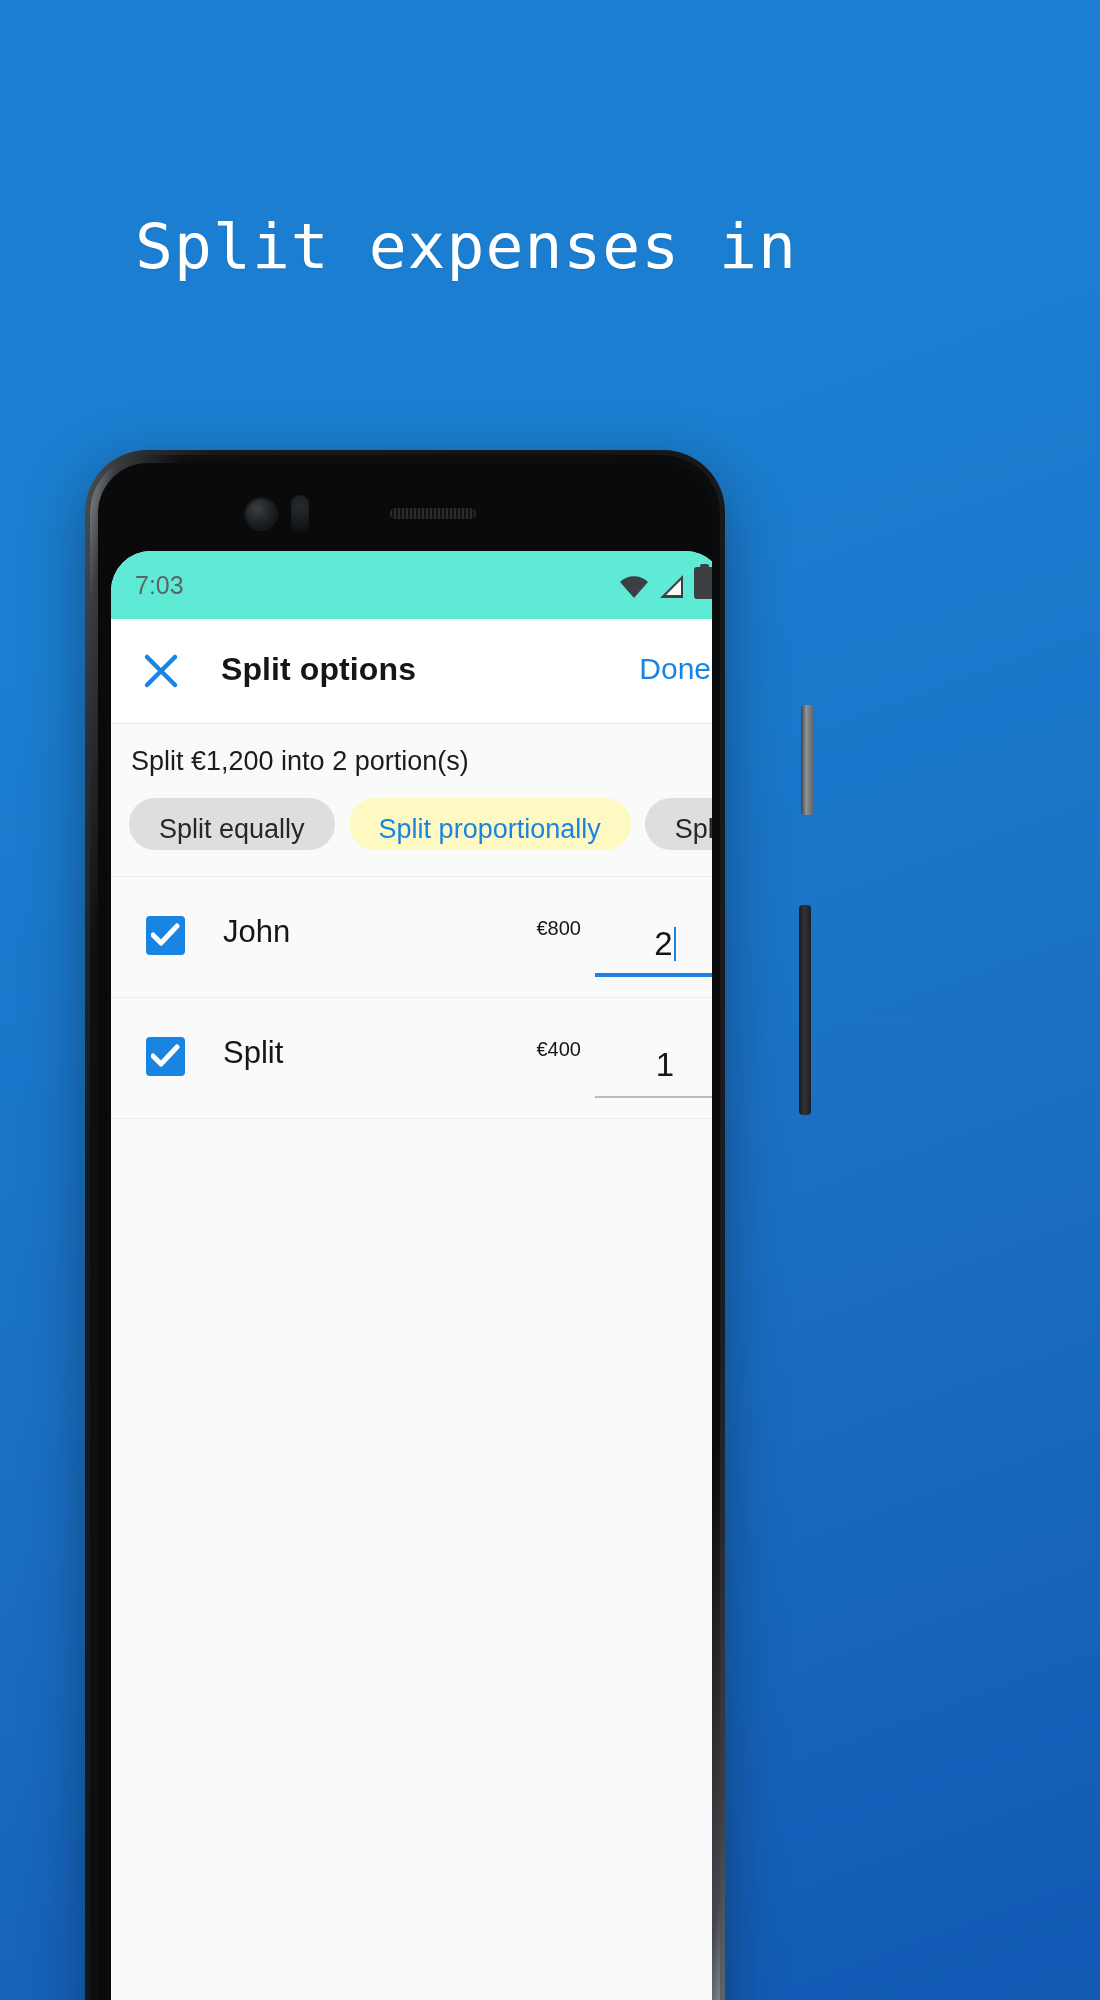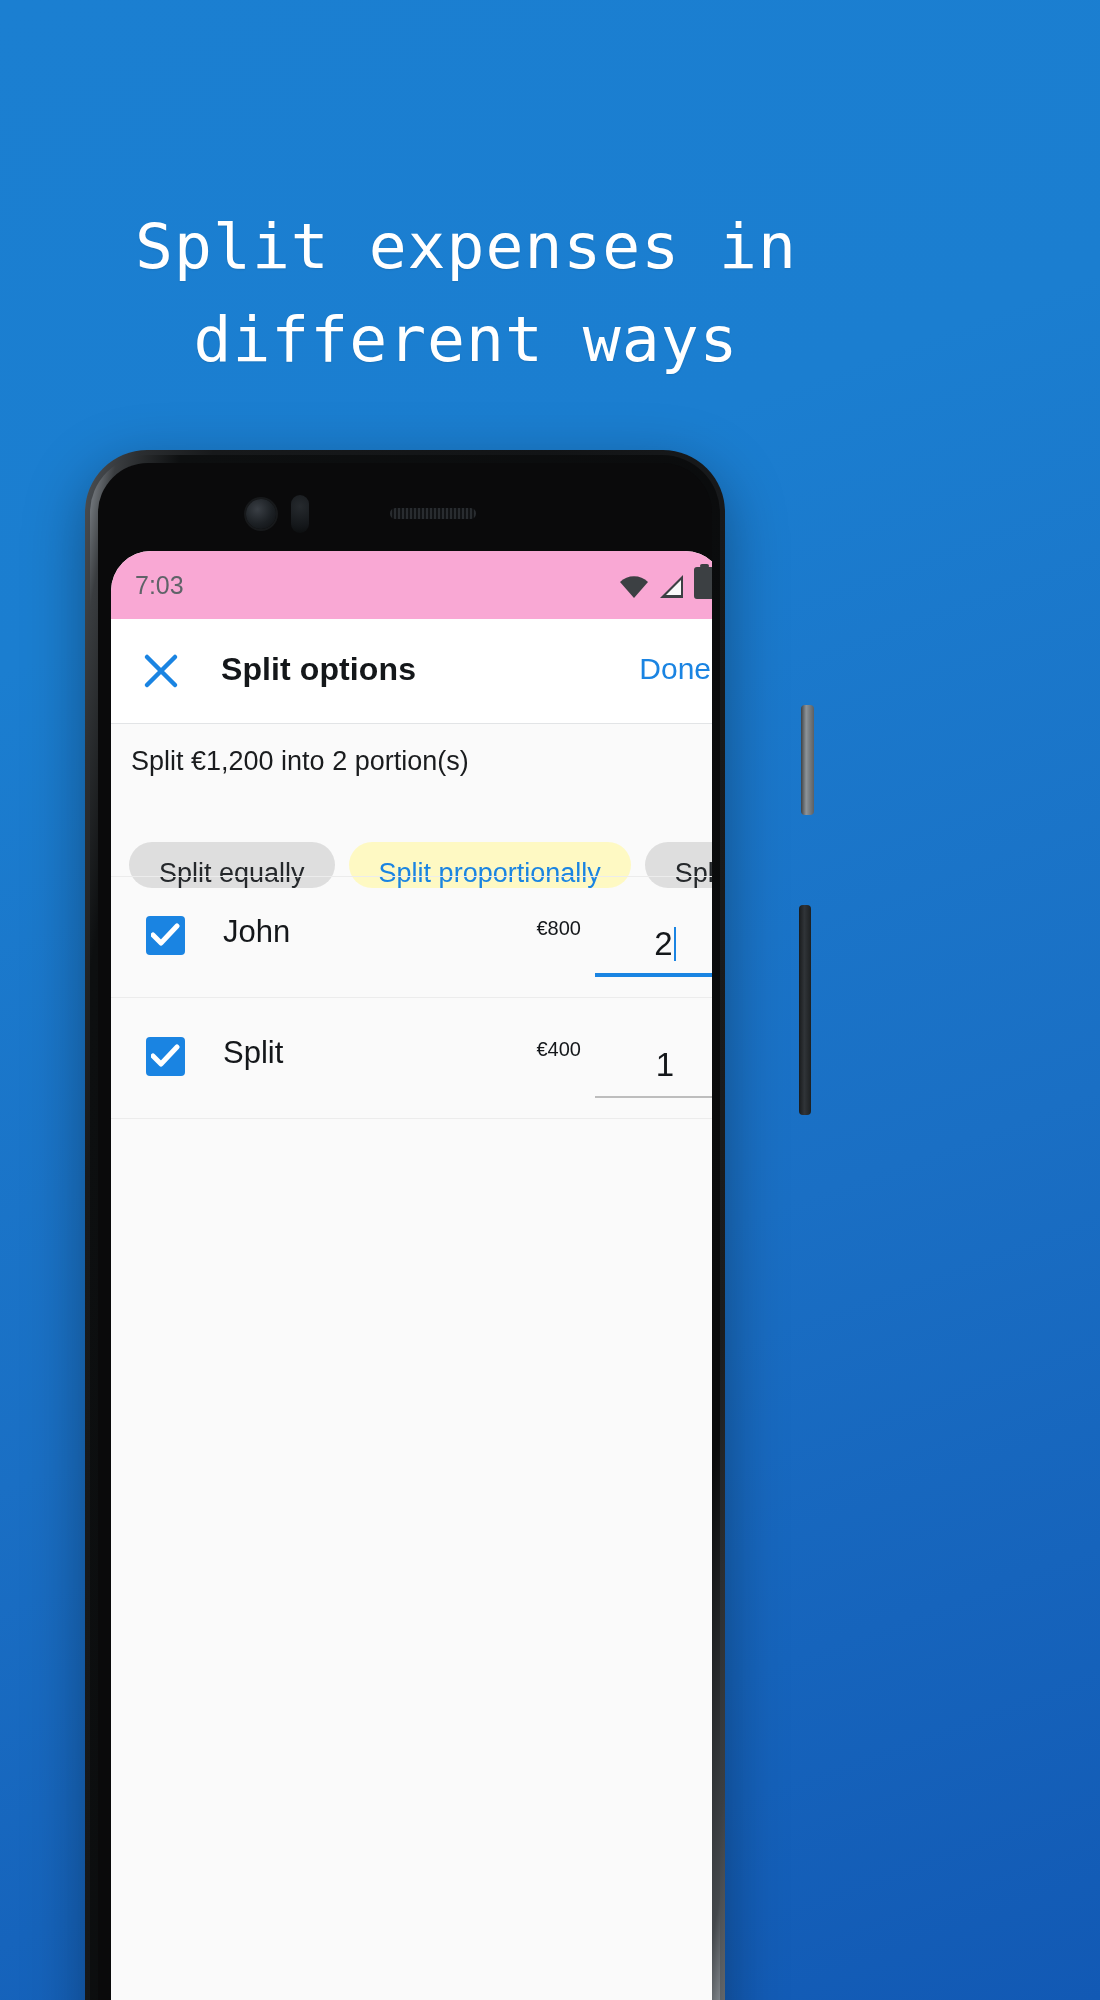--- a/index.html
+++ b/index.html
@@ -64,21 +64,21 @@
     background:linear-gradient(90deg,#191b1d,#303438 45%,#1d2022);
   }
 
   
   .screen{
     position:absolute;left:13px;top:88px;width:614px;height:1499px;
     border-radius:40px 40px 0 0;
     background:#ffffff;overflow:hidden;
   }
   .statusbar{
-    position:relative;height:68px;background:#f9a8d4;text-align:center;
+    position:relative;height:68px;background:#5eead4;text-align:center;
   }
   .status-time{
     position:absolute;left:24px;top:20px;font-size:25px;color:#5f6368;
     font-family:"Liberation Sans",sans-serif;
   }
   .status-icons{
     position:absolute;right:10px;top:18px;display:flex;align-items:flex-end;gap:9px;height:30px;
   }
   .ic-wifi{width:30px;height:24px;position:relative;}
   .ic-wifi svg{display:block;}
@@ -104,22 +104,22 @@
 
   
   .sheet-body{background:#fafafa;height:1327px;position:relative;}
   .split-caption{
     position:absolute;left:20px;top:22px;font-size:27px;color:#1a1c1e;
   }
   .chips{
     position:absolute;left:18px;top:74px;display:flex;gap:14px;white-space:nowrap;
   }
   .chip{
-    height:46px;line-height:62px;padding:0 30px;border-radius:31px;
-    font-size:27px;color:#25282b;background:#dedede;margin-top:44px;
+    height:52px;line-height:62px;padding:0 30px;border-radius:31px;
+    font-size:27px;color:#25282b;background:#dedede;
   }
   .chip.selected{background:#fef9c3;color:#1a84e2;}
 
   .rows{position:absolute;left:0;top:152px;width:636px;}
   .row{
     position:relative;height:120px;border-bottom:1px solid #ececec;
   }
   .row.first{border-top:1px solid #ececec;}
   .cb{
     position:absolute;left:35px;top:39px;width:39px;height:39px;border-radius:4px;
@@ -148,21 +148,20 @@
     position:absolute;left:0;bottom:0;width:100%;height:2px;background:#bdbdbd;
   }
   .row-input.focused .underline{height:4px;background:#1a84e2;}
   .filler{height:820px;background:#fafafa;}
 </style>
 </head>
 <body>
 
 <div class="headline">
   <span class="hl-line">Split expenses in</span>
-  <span class="hl-line">different ways</span>
 </div>
 
 <div class="phone">
   <div class="phone-body"></div>
   <div class="phone-rim"></div>
 
   <div class="phone-screen-area">
     <div class="cam-lens"></div>
     <div class="cam-sensor"></div>
     <div class="earpiece"></div>

